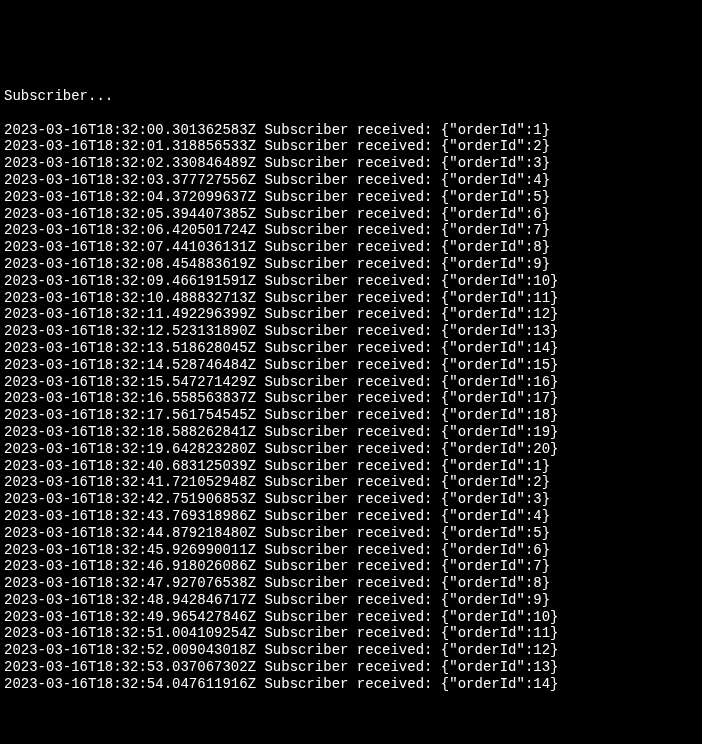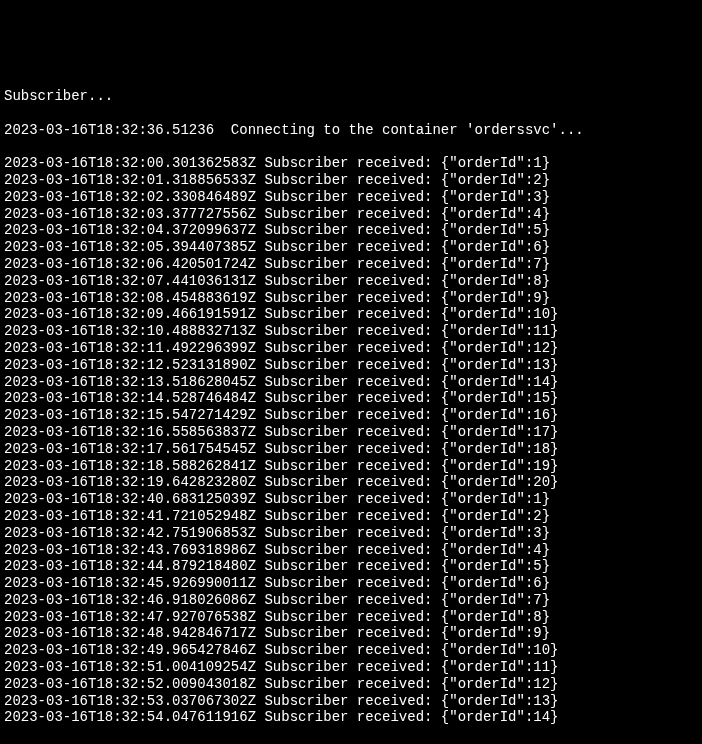--- a/index.html
+++ b/index.html
@@ -23,18 +23,17 @@
       display: block;
     }
   </style>
 </head>
 <body>
 
 
 
 <div>
 <span class="terminal-line">Subscriber...</span>
-<span class="terminal-line">2023-03-16T18:32:36.51236  Connecting to the container 'orderssvc'...</span>
 <div id="log-container"><span class="terminal-line">2023-03-16T18:32:00.301362583Z Subscriber received: {"orderId":1}</span><span class="terminal-line">2023-03-16T18:32:01.318856533Z Subscriber received: {"orderId":2}</span><span class="terminal-line">2023-03-16T18:32:02.330846489Z Subscriber received: {"orderId":3}</span><span class="terminal-line">2023-03-16T18:32:03.377727556Z Subscriber received: {"orderId":4}</span><span class="terminal-line">2023-03-16T18:32:04.372099637Z Subscriber received: {"orderId":5}</span><span class="terminal-line">2023-03-16T18:32:05.394407385Z Subscriber received: {"orderId":6}</span><span class="terminal-line">2023-03-16T18:32:06.420501724Z Subscriber received: {"orderId":7}</span><span class="terminal-line">2023-03-16T18:32:07.441036131Z Subscriber received: {"orderId":8}</span><span class="terminal-line">2023-03-16T18:32:08.454883619Z Subscriber received: {"orderId":9}</span><span class="terminal-line">2023-03-16T18:32:09.466191591Z Subscriber received: {"orderId":10}</span><span class="terminal-line">2023-03-16T18:32:10.488832713Z Subscriber received: {"orderId":11}</span><span class="terminal-line">2023-03-16T18:32:11.492296399Z Subscriber received: {"orderId":12}</span><span class="terminal-line">2023-03-16T18:32:12.523131890Z Subscriber received: {"orderId":13}</span><span class="terminal-line">2023-03-16T18:32:13.518628045Z Subscriber received: {"orderId":14}</span><span class="terminal-line">2023-03-16T18:32:14.528746484Z Subscriber received: {"orderId":15}</span><span class="terminal-line">2023-03-16T18:32:15.547271429Z Subscriber received: {"orderId":16}</span><span class="terminal-line">2023-03-16T18:32:16.558563837Z Subscriber received: {"orderId":17}</span><span class="terminal-line">2023-03-16T18:32:17.561754545Z Subscriber received: {"orderId":18}</span><span class="terminal-line">2023-03-16T18:32:18.588262841Z Subscriber received: {"orderId":19}</span><span class="terminal-line">2023-03-16T18:32:19.642823280Z Subscriber received: {"orderId":20}</span><span class="terminal-line">2023-03-16T18:32:40.683125039Z Subscriber received: {"orderId":1}</span><span class="terminal-line">2023-03-16T18:32:41.721052948Z Subscriber received: {"orderId":2}</span><span class="terminal-line">2023-03-16T18:32:42.751906853Z Subscriber received: {"orderId":3}</span><span class="terminal-line">2023-03-16T18:32:43.769318986Z Subscriber received: {"orderId":4}</span><span class="terminal-line">2023-03-16T18:32:44.879218480Z Subscriber received: {"orderId":5}</span><span class="terminal-line">2023-03-16T18:32:45.926990011Z Subscriber received: {"orderId":6}</span><span class="terminal-line">2023-03-16T18:32:46.918026086Z Subscriber received: {"orderId":7}</span><span class="terminal-line">2023-03-16T18:32:47.927076538Z Subscriber received: {"orderId":8}</span><span class="terminal-line">2023-03-16T18:32:48.942846717Z Subscriber received: {"orderId":9}</span><span class="terminal-line">2023-03-16T18:32:49.965427846Z Subscriber received: {"orderId":10}</span><span class="terminal-line">2023-03-16T18:32:51.004109254Z Subscriber received: {"orderId":11}</span><span class="terminal-line">2023-03-16T18:32:52.009043018Z Subscriber received: {"orderId":12}</span><span class="terminal-line">2023-03-16T18:32:53.037067302Z Subscriber received: {"orderId":13}</span><span class="terminal-line">2023-03-16T18:32:54.047611916Z Subscriber received: {"orderId":14}</span></div>
 </div>
 
 
 
 
 </body></html>

